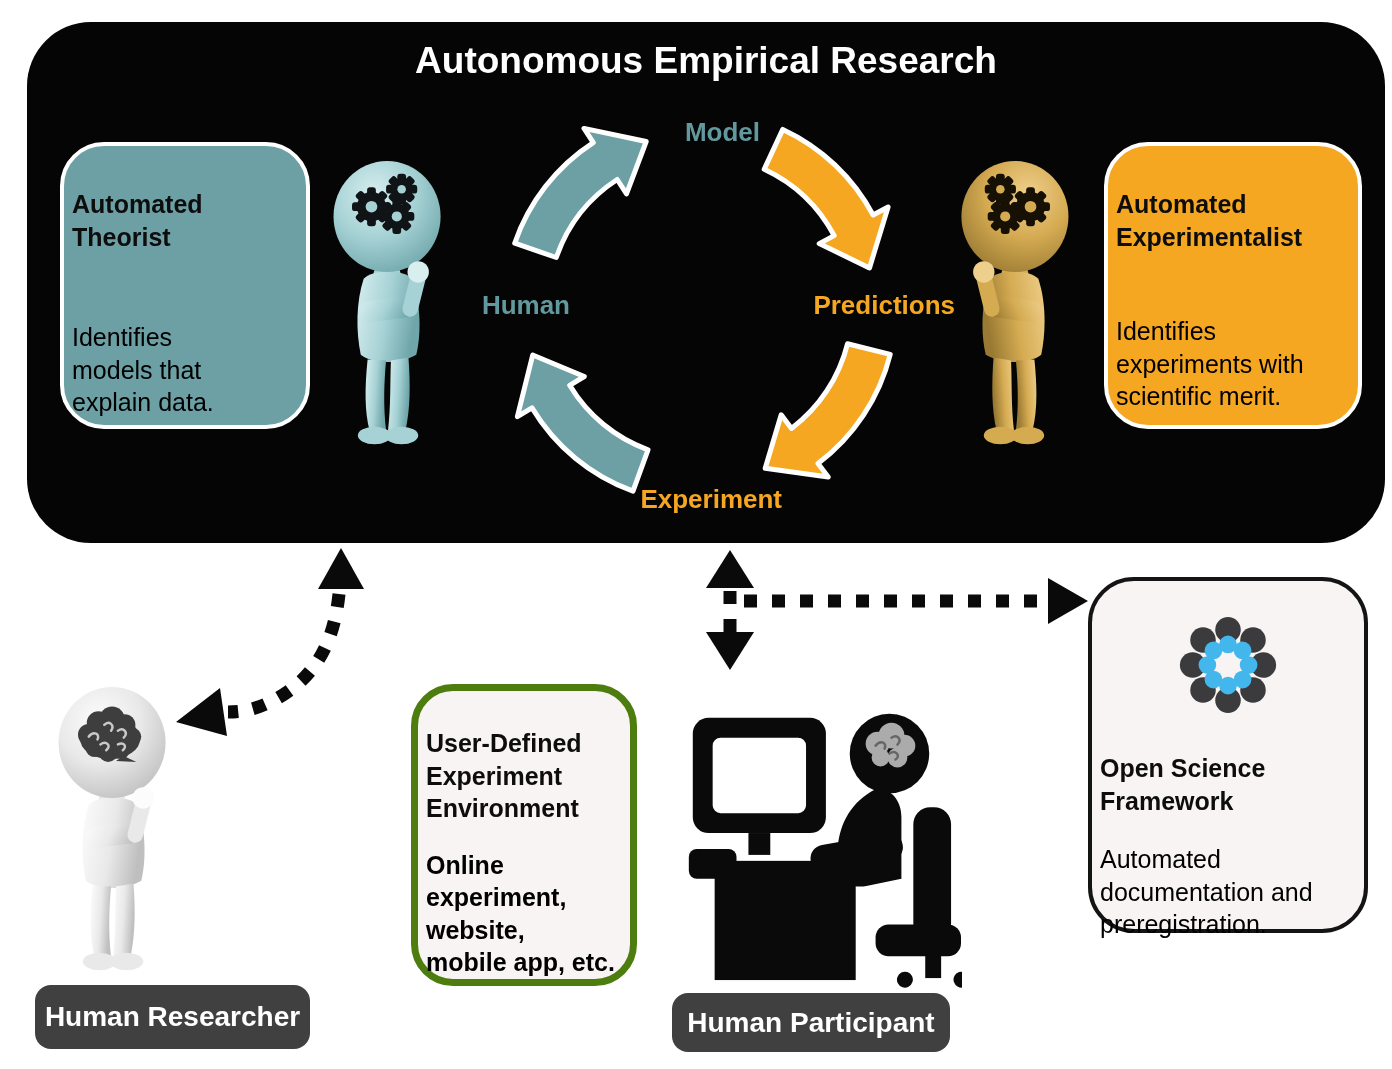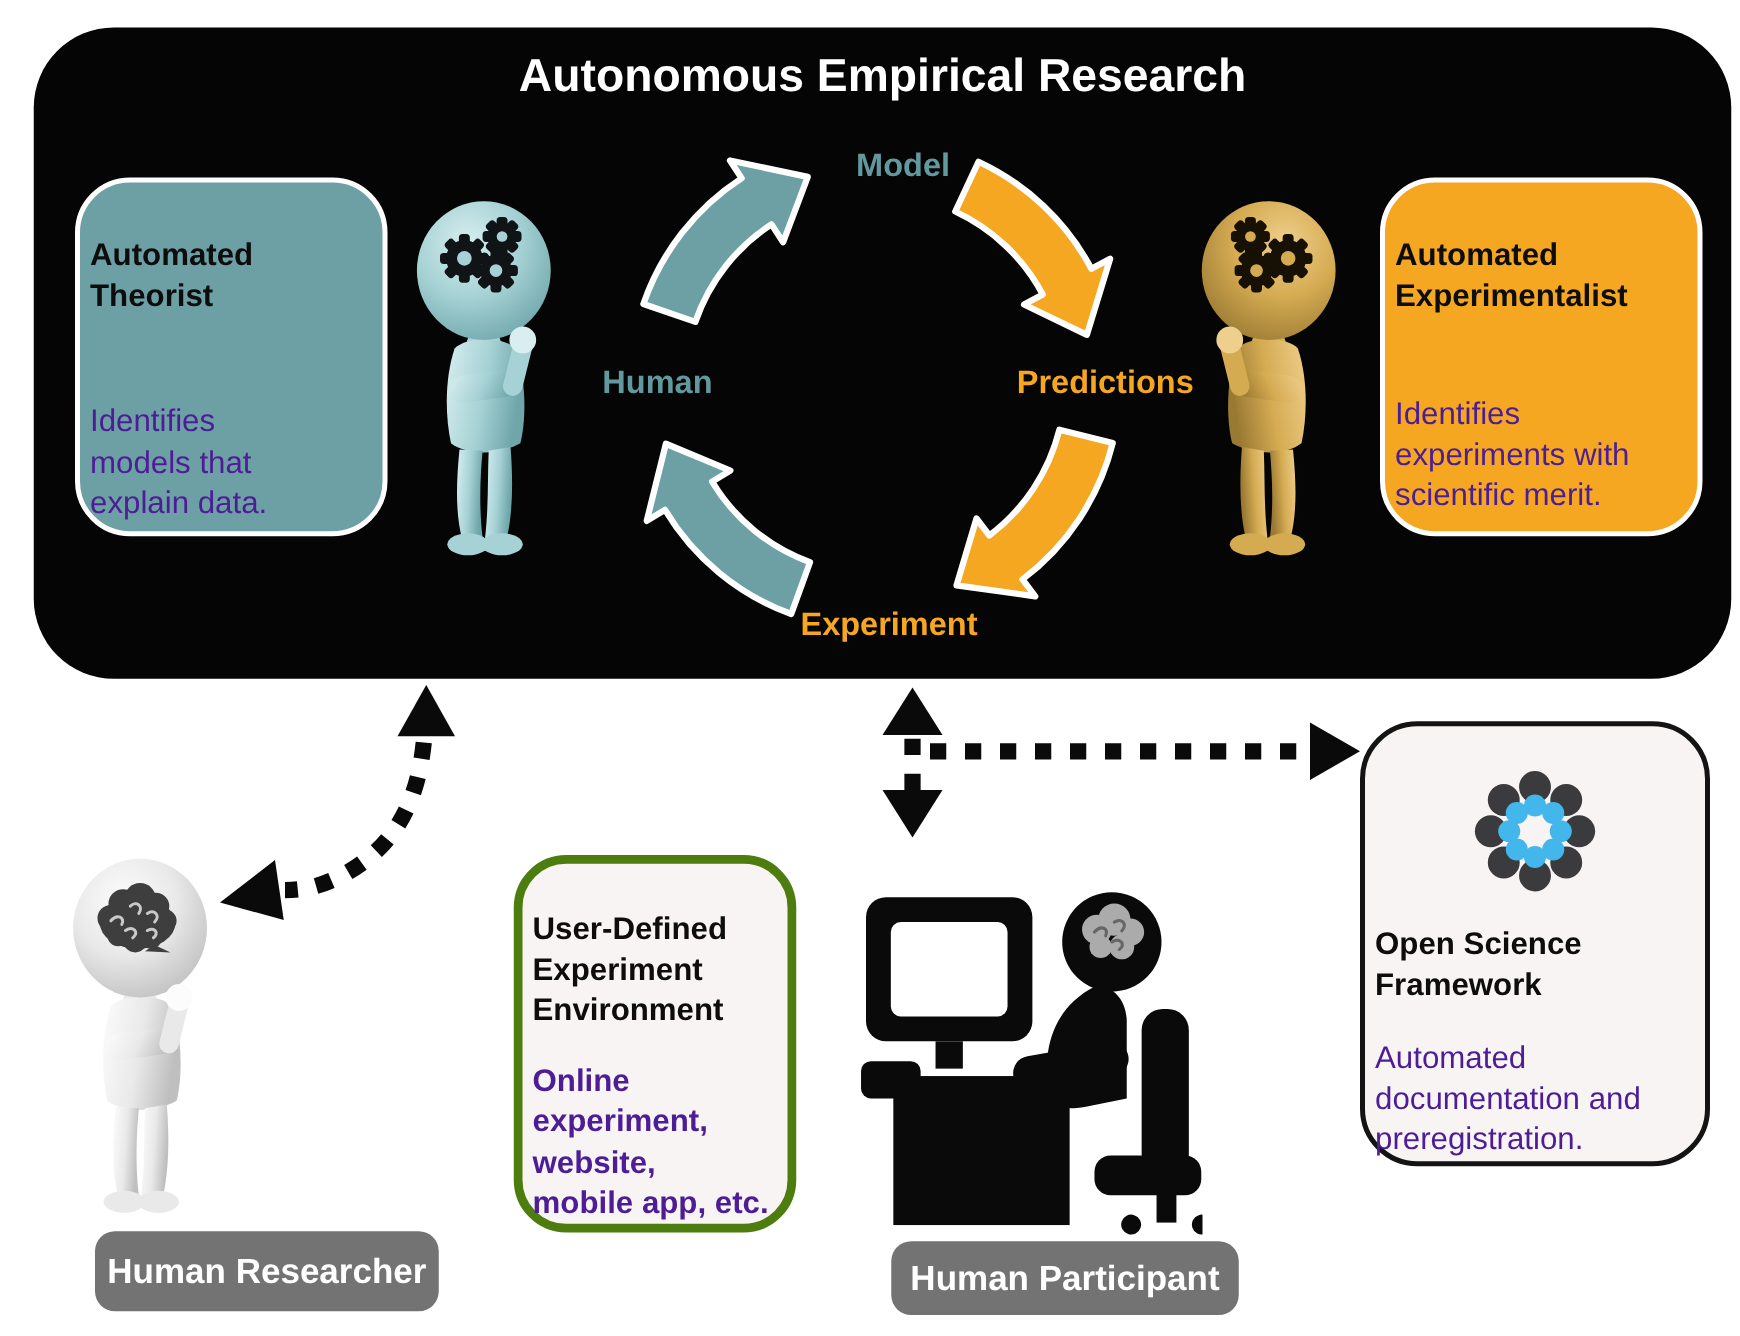--- a/index.html
+++ b/index.html
@@ -6,42 +6,42 @@
   .stage{position:relative;width:1392px;height:1069px;background:#fff;overflow:hidden;
          font-family:"Liberation Sans",sans-serif;}
   .panel{position:absolute;left:27px;top:22px;width:1358px;height:521px;
          border-radius:64px;background:var(--panel-bg,#050505);}
   .panel-title{position:absolute;left:306px;top:40px;width:800px;text-align:center;
          font-size:37px;font-weight:700;color:#fff;}
   #fx{position:absolute;left:0;top:0;width:1392px;height:1069px;pointer-events:none;}
   .card{position:absolute;box-sizing:border-box;text-align:left;white-space:pre-line;
         padding:24px 8px;}
   .card-title{font-size:25px;line-height:1.3;font-weight:700;color:#0d0d0d;}
-  .card-body{font-size:25px;line-height:1.3;font-weight:400;color:#4c1d95;}
+  .card-body{font-size:25px;line-height:1.3;font-weight:400;color:#000000;}
   .teal-card{left:60px;top:142px;width:250px;height:287px;background:var(--teal,#6CA0A5);
         border:4px solid #fff;border-radius:44px;}
   .teal-card .card-body{margin-top:50px;}
   .orange-card{left:1104px;top:142px;width:258px;height:287px;background:var(--orange,#F6A722);
         border:4px solid #fff;border-radius:44px;}
   .orange-card .card-body{margin-top:44px;}
   .env-card{left:411px;top:684px;width:226px;height:302px;background:var(--card-bg,#F8F4F3);
         border:7px solid #4d7c0f;border-radius:42px;padding-top:18px;}
   .env-card .card-body{margin-top:6px;font-weight:bold;}
   .osf-card{left:1088px;top:577px;width:280px;height:356px;background:var(--card-bg,#F8F4F3);
         border:4px solid #141414;border-radius:46px;padding:12px 8px;}
-  .osf-card .card-title{margin-top:2px;}
+  .osf-card .card-title{margin-top:15px;}
   .osf-card .card-body{margin-top:8px;}
   #osf-logo{width:108px;height:108px;display:block;margin:0 auto;}
   .cyc{position:absolute;font-size:26px;font-weight:700;text-align:right;}
   .cyc-model{left:640px;top:117px;width:120px;color:var(--teal-label,#62999E);}
   .cyc-data{left:450px;top:290px;width:120px;color:var(--teal-label,#62999E);}
   .cyc-predictions{left:795px;top:290px;width:160px;color:var(--orange,#F6A722);}
   .cyc-experiment{left:622px;top:484px;width:160px;color:var(--orange,#F6A722);}
-  .pill{position:absolute;background:#737373;color:#fff;border-radius:16px;
-        display:flex;align-items:center;justify-content:center;font-size:28px;font-weight:700;margin-left:41px;}
+  .pill{position:absolute;background:#404040;color:#fff;border-radius:16px;
+        display:flex;align-items:center;justify-content:center;font-size:28px;font-weight:700;}
   .pill-researcher{left:35px;top:985px;width:275px;height:64px;}
   .pill-participant{left:672px;top:993px;width:278px;height:59px;}
   .fig{position:absolute;}
   .fig svg{width:100%;height:100%;display:block;}
   #fig-theorist{left:328px;top:160px;width:122px;height:292px;}
   #fig-experimentalist{left:952px;top:160px;width:122px;height:292px;}
   #fig-experimentalist svg{transform:scaleX(-1);}
   #fig-researcher{left:48px;top:686px;width:132px;height:292px;}
   #fig-participant{left:662px;top:690px;width:300px;height:298px;}
 </style>

